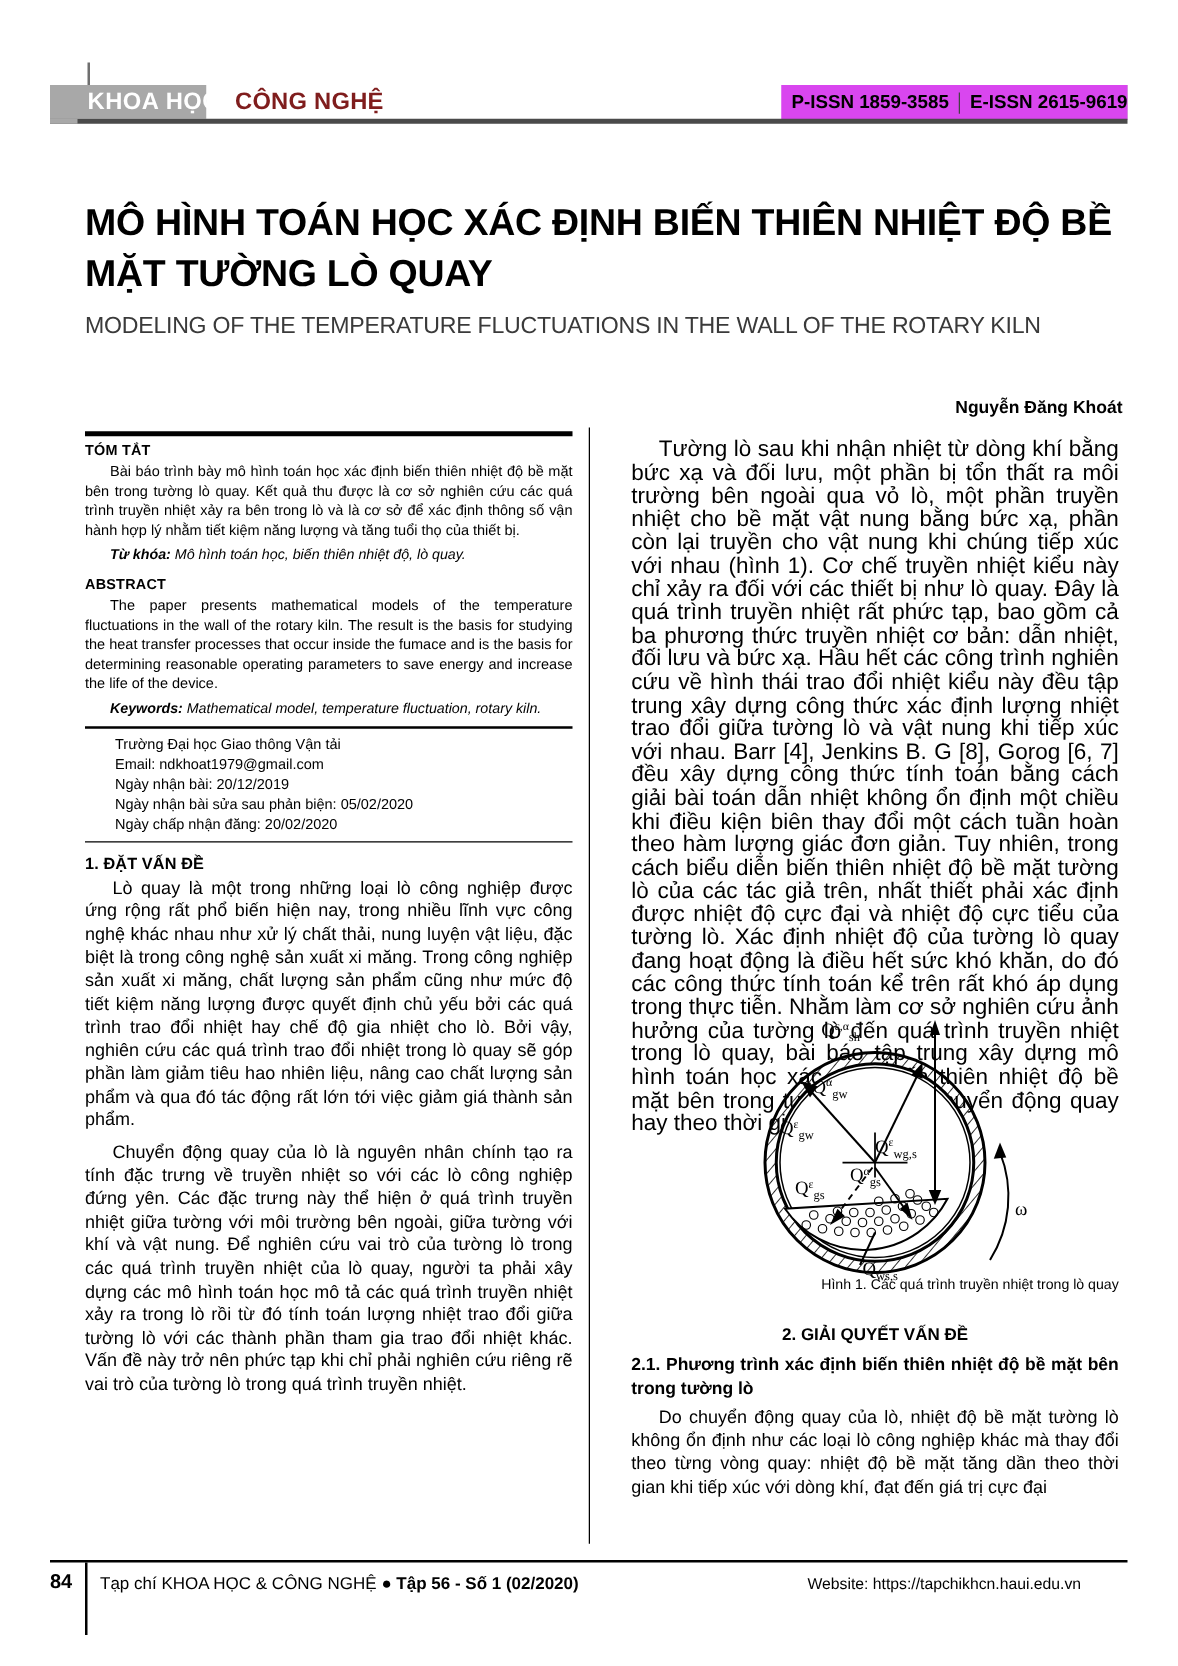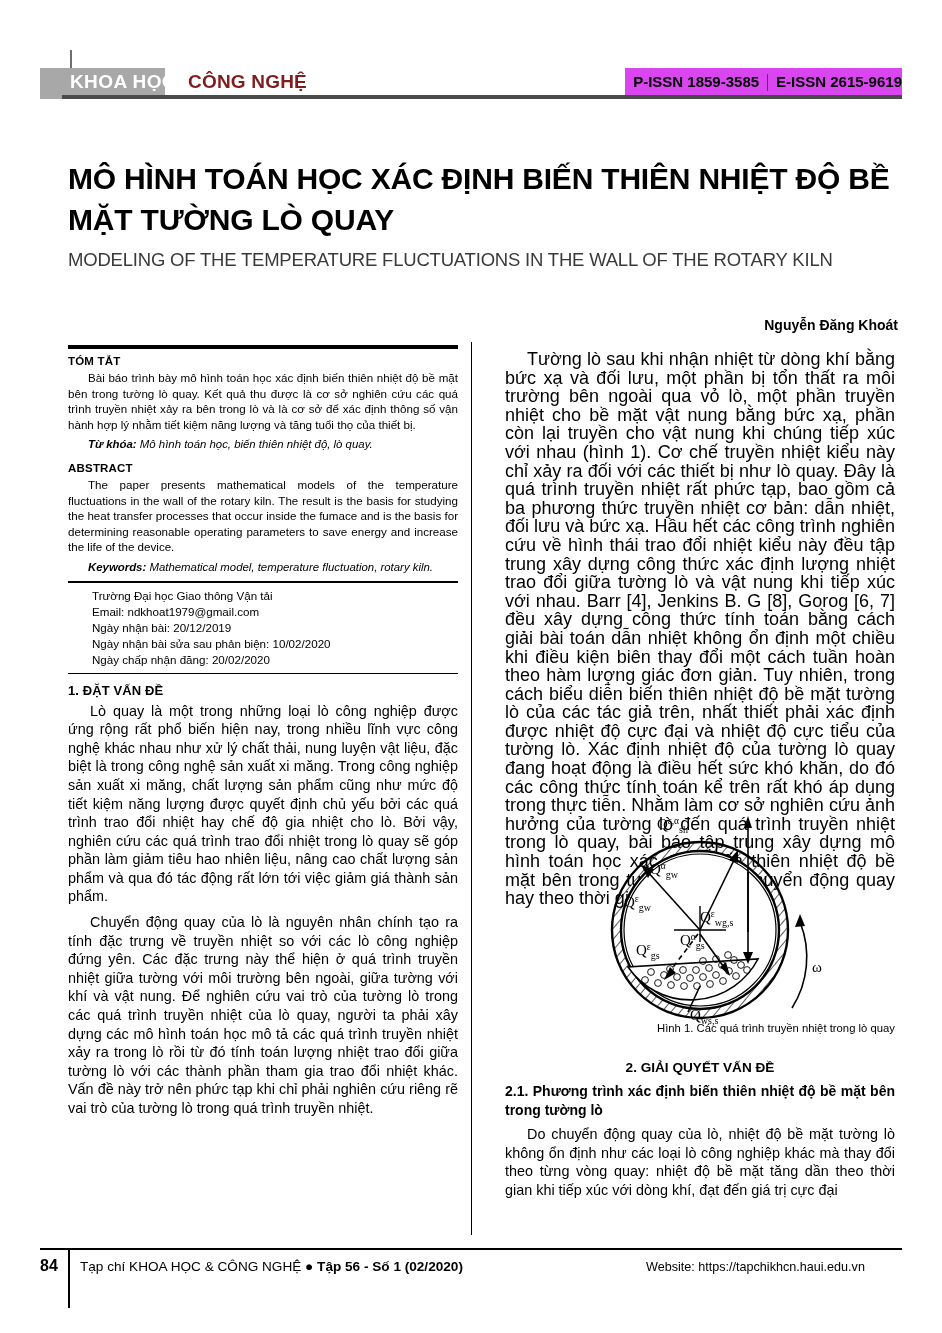--- a/index.html
+++ b/index.html
@@ -147,21 +147,21 @@
     <p class="kw">
       <b>Keywords:</b>
       <span>Mathematical model, temperature fluctuation, rotary kiln.</span>
     </p>
 
     <div class="rule-med"></div>
     <div class="affil">
       <div>Trường Đại học Giao thông Vận tải</div>
       <div>Email: ndkhoat1979@gmail.com</div>
       <div>Ngày nhận bài: 20/12/2019</div>
-      <div>Ngày nhận bài sửa sau phản biện: 10/02/2020</div>
+      <div>Ngày nhận bài sửa sau phản biện: 05/02/2020</div>
       <div>Ngày chấp nhận đăng: 20/02/2020</div>
     </div>
     <div class="rule-thin"></div>
 
     <div class="h-sec">1. ĐẶT VẤN ĐỀ</div>
     <p class="body-p">Lò quay là một trong những loại lò công nghiệp được ứng rộng rất phổ biến hiện nay, trong nhiều lĩnh vực công nghệ khác nhau như xử lý chất thải, nung luyện vật liệu, đặc biệt là trong công nghệ sản xuất xi măng. Trong công nghiệp sản xuất xi măng, chất lượng sản phẩm cũng như mức độ tiết kiệm năng lượng được quyết định chủ yếu bởi các quá trình trao đổi nhiệt hay chế độ gia nhiệt cho lò. Bởi vậy, nghiên cứu các quá trình trao đổi nhiệt trong lò quay sẽ góp phần làm giảm tiêu hao nhiên liệu, nâng cao chất lượng sản phẩm và qua đó tác động rất lớn tới việc giảm giá thành sản phẩm.</p>
     <p class="body-p">Chuyển động quay của lò là nguyên nhân chính tạo ra tính đặc trưng về truyền nhiệt so với các lò công nghiệp đứng yên. Các đặc trưng này thể hiện ở quá trình truyền nhiệt giữa tường với môi trường bên ngoài, giữa tường với khí và vật nung. Để nghiên cứu vai trò của tường lò trong các quá trình truyền nhiệt của lò quay, người ta phải xây dựng các mô hình toán học mô tả các quá trình truyền nhiệt xảy ra trong lò rồi từ đó tính toán lượng nhiệt trao đổi giữa tường lò với các thành phần tham gia trao đổi nhiệt khác. Vấn đề này trở nên phức tạp khi chỉ phải nghiên cứu riêng rẽ vai trò của tường lò trong quá trình truyền nhiệt.</p>
   </div>
 
   <div class="rightcol">

